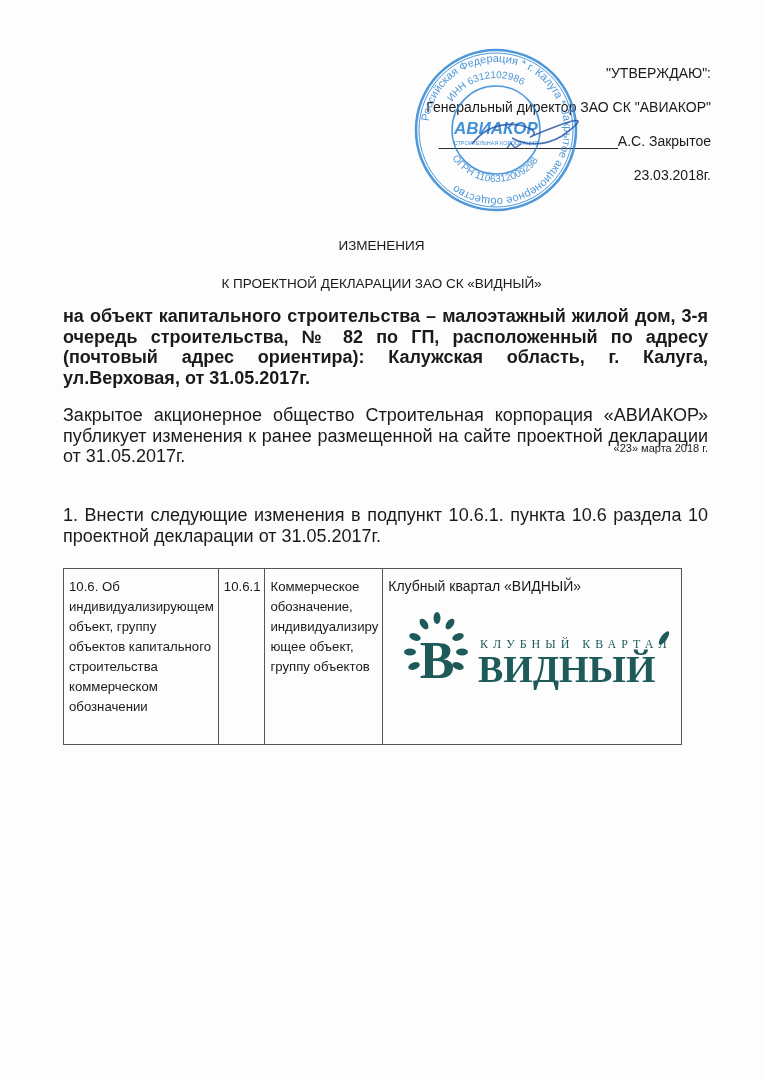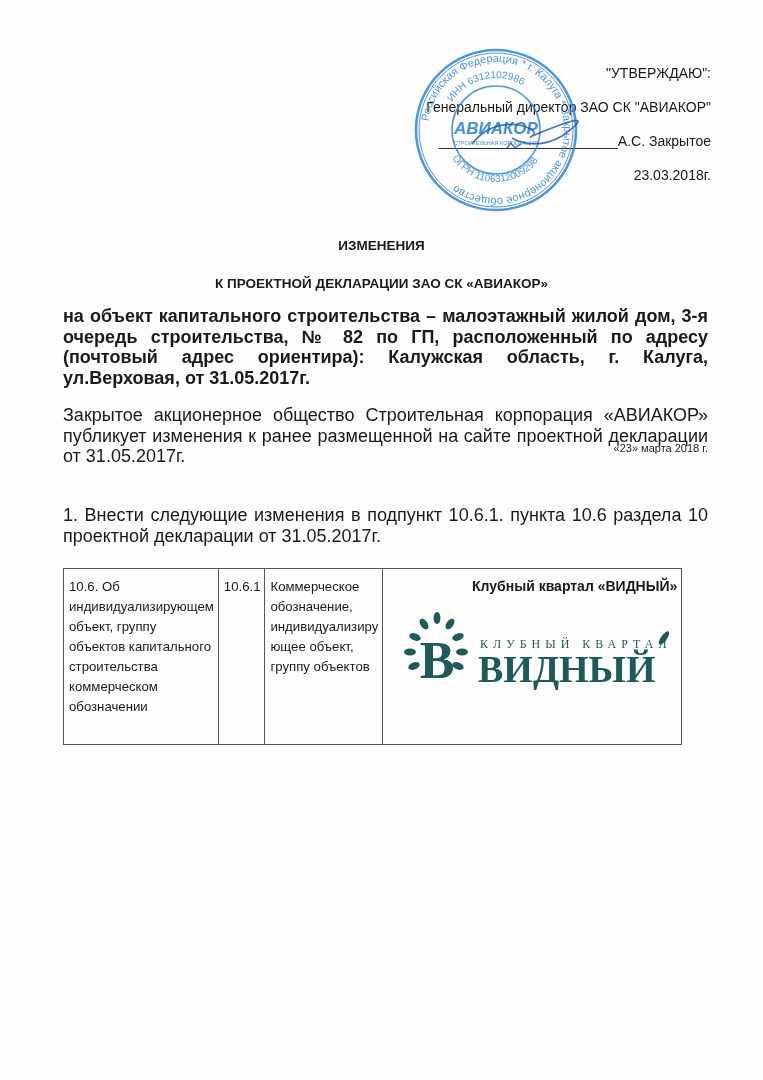--- a/index.html
+++ b/index.html
@@ -3,30 +3,30 @@
   <meta charset="utf-8">
   <style>
     html, body { margin: 0; padding: 0; }
     body {
       width: 763px; height: 1080px; background: #fdfdfd; position: relative; overflow: hidden;
       font-family: "Liberation Sans", sans-serif; color: #1a1a1a;
     }
     .abs { position: absolute; }
     .approve { right: 52px; text-align: right; font-size: 14px; line-height: 14px; }
     .stamp { left: 412px; top: 48px; width: 168px; height: 164px; }
-    .title { left: 0; width: 763px; text-align: center; font-size: 13.5px; font-weight: bold; }
+    .title { left: 0; width: 763px; text-align: center; font-size: 13.5px; font-weight: normal; }
     .para { left: 63px; width: 645px; font-size: 18px; line-height: 20.5px; text-align: justify; text-align-last: justify; }
     .para.last-left { text-align-last: left; }
     .bold { font-weight: bold; }
     table.decl {
       position: absolute; left: 63px; top: 568px; width: 580px; height: 177px;
       border-collapse: collapse; font-size: 13.2px; line-height: 20px;
     }
     table.decl td { border: 1.5px solid #555; vertical-align: top; padding: 8px 4px 4px 5px; }
-    .logo-title { text-align: right; font-weight: bold; font-size: 14px; margin-top: -1px; }
+    .logo-title { text-align: left; font-weight: normal; font-size: 14px; margin-top: -1px; }
     .logo { margin: 14px 0 0 14px; display: block; }
   </style>
 </head>
 <body>
 
 <div class="abs approve" style="top:66px;">"УТВЕРЖДАЮ":</div>
 <div class="abs approve" style="top:100px;">Генеральный директор ЗАО СК "АВИАКОР"</div>
 <div class="abs approve" style="top:134px;">_______________________А.С. Закрытое</div>
 <div class="abs approve" style="top:168px;">23.03.2018г.</div>
 
@@ -51,21 +51,21 @@
     <textPath href="#stampArcInnerB" startOffset="18%">ОГРН 1106312009298</textPath>
   </text>
   <text x="84" y="86" text-anchor="middle" font-size="17" font-weight="bold" font-style="italic" fill="#2f86d4" opacity="0.9" font-family="Liberation Sans, sans-serif">АВИАКОР</text>
   <text x="84" y="97" text-anchor="middle" font-size="5.5" fill="#2f86d4" opacity="0.9" font-family="Liberation Sans, sans-serif">СТРОИТЕЛЬНАЯ КОРПОРАЦИЯ</text>
 
   <path d="M 60 96 C 80 70, 110 75, 120 82 C 130 88, 100 95, 140 80 C 170 68, 175 70, 150 88 C 130 100, 110 96, 100 90" fill="none" stroke="#1b4fa8" stroke-width="1.6" opacity="0.8"></path>
   <path d="M 95 100 l 4 -5 l 4 5 l 6 -4" fill="none" stroke="#1b4fa8" stroke-width="1.4" opacity="0.8"></path>
 </svg>
 
 <div class="abs title" style="top:238px;">ИЗМЕНЕНИЯ</div>
-<div class="abs title" style="top:276px;">К  ПРОЕКТНОЙ ДЕКЛАРАЦИИ ЗАО СК «АВИАКОР»</div>
+<div class="abs title" style="top:276px;">К  ПРОЕКТНОЙ ДЕКЛАРАЦИИ ЗАО СК «ВИДНЫЙ»</div>
 
 <div class="abs para bold last-left" style="top:306px;">на объект капитального строительства – малоэтажный жилой дом, 3-я очередь строительства, № 82 по ГП, расположенный по адресу (почтовый адрес ориентира): Калужская область, г. Калуга, ул.Верховая, от 31.05.2017г.</div>
 
 <div class="abs para last-left" style="top:405px;">Закрытое акционерное общество Строительная корпорация «АВИАКОР» публикует изменения к ранее размещенной на сайте проектной декларации от 31.05.2017г.</div>
 
 <div class="abs" style="top:442px; right:55px; font-size:11px;">«23» марта 2018 г.</div>
 
 <div class="abs para last-left" style="top:505px;">1. Внести следующие изменения в подпункт 10.6.1. пункта 10.6  раздела  10  проектной декларации от 31.05.2017г.</div>
 
 <table class="decl">

